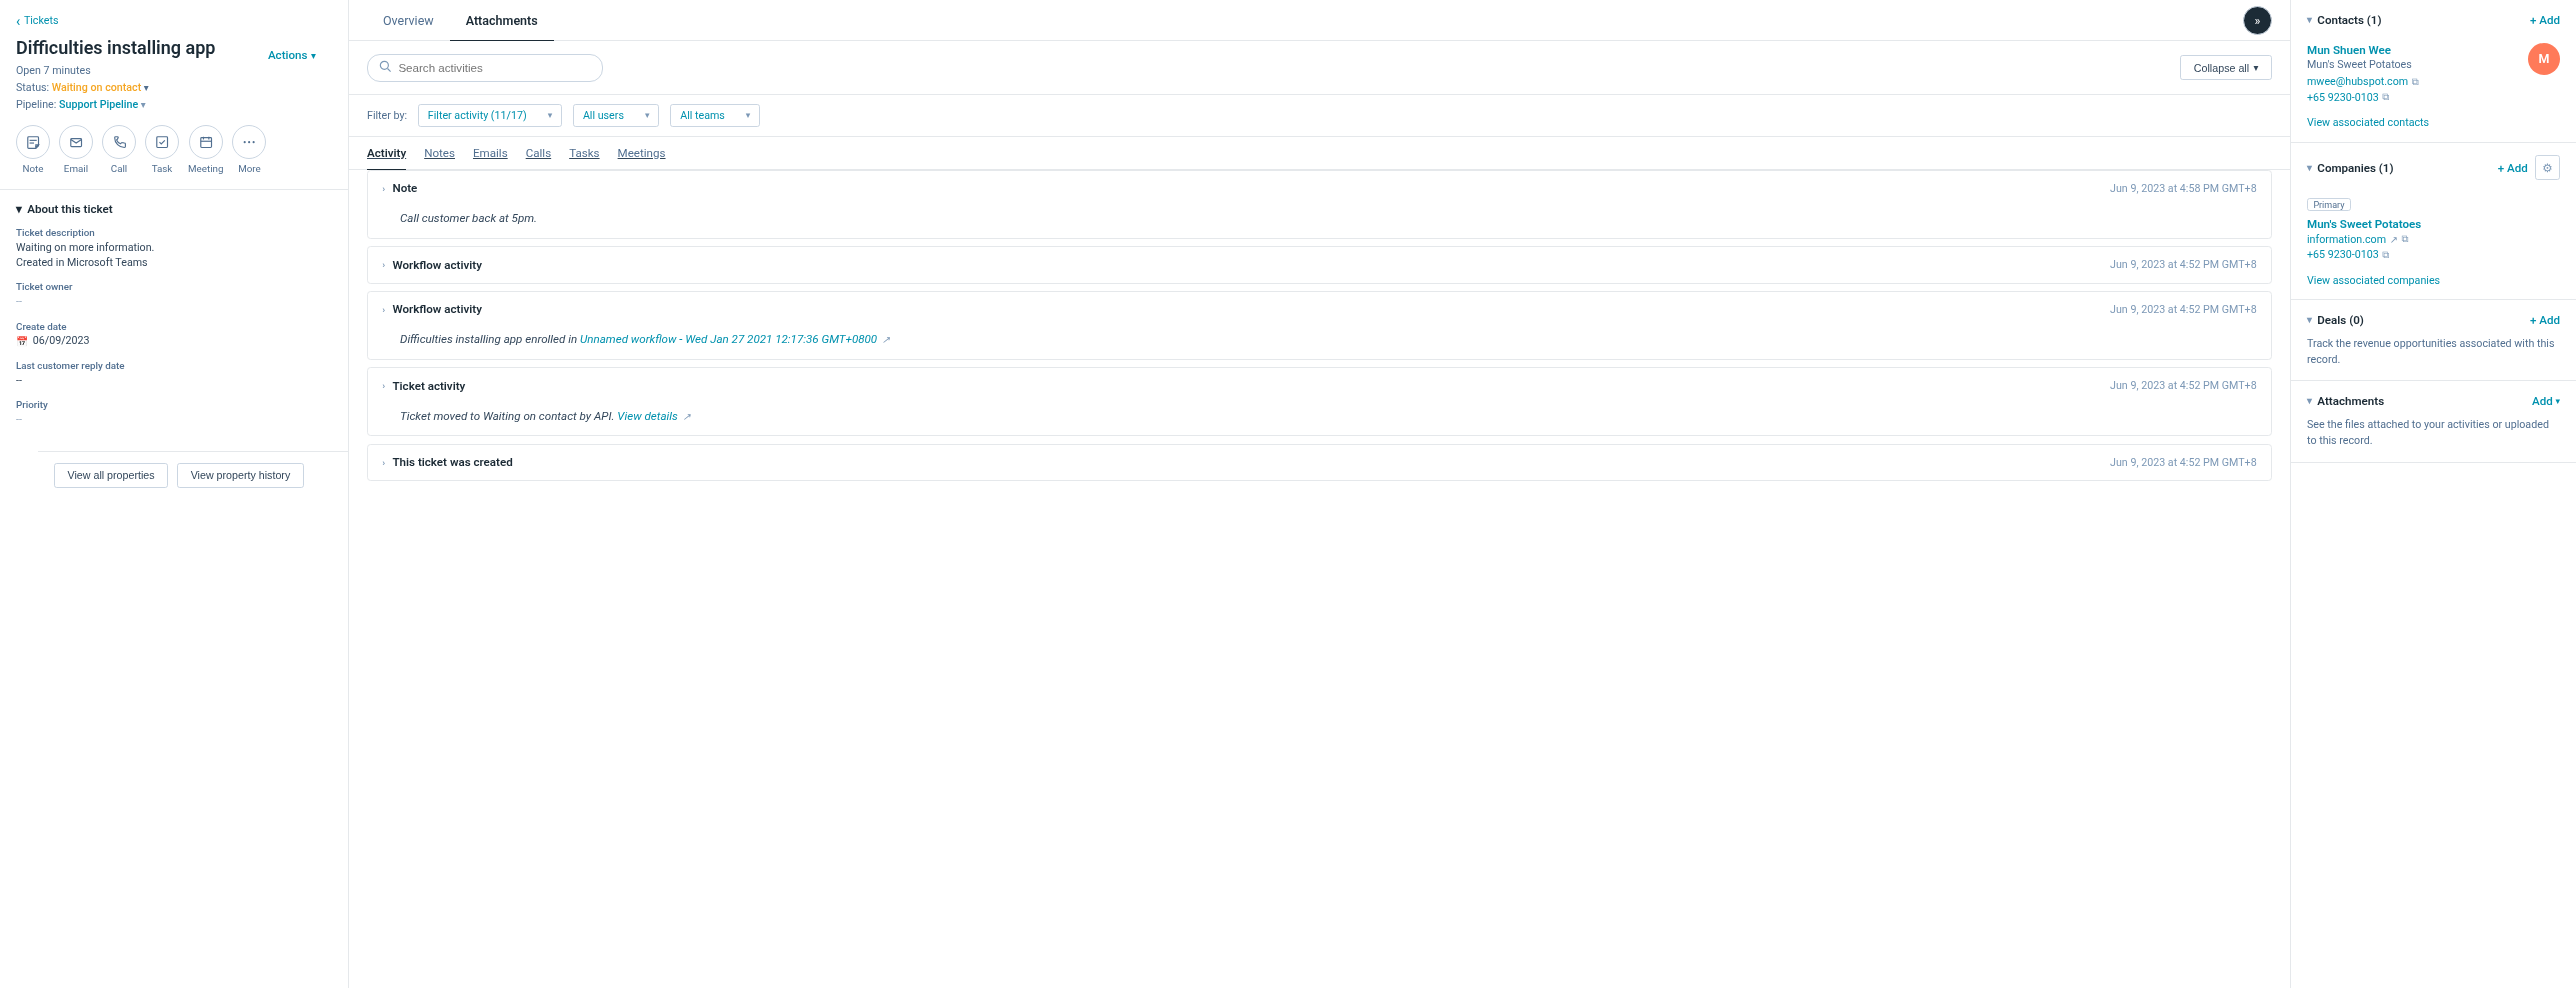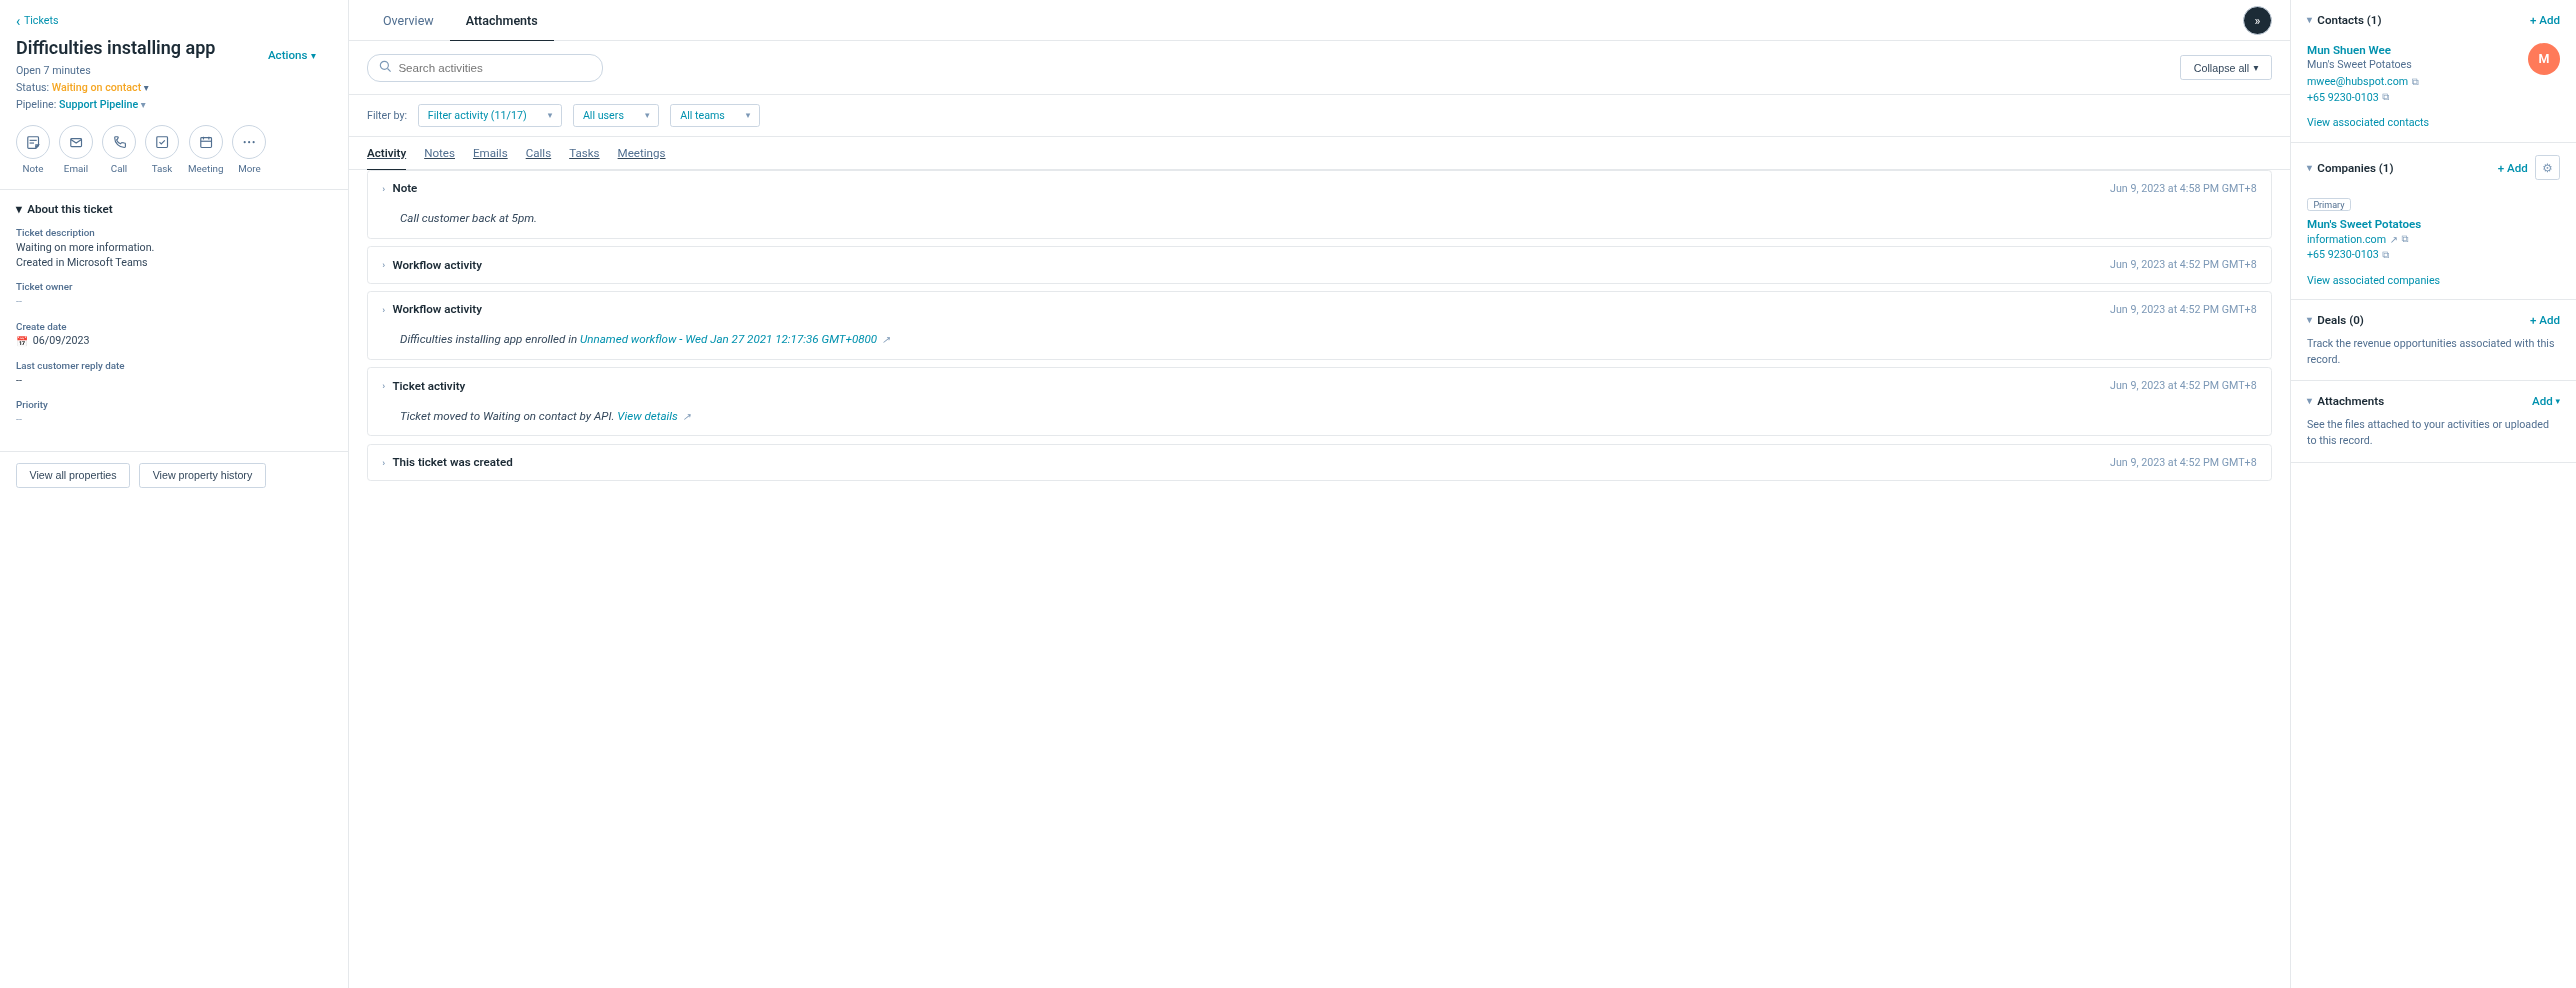--- a/index.html
+++ b/index.html
@@ -32,21 +32,21 @@
     .about-section { padding: 12.5px 16px; }
     .section-title { font-size: 11.6px; font-weight: 600; color: #1c2b36; margin-bottom: 10.7px; display: flex; align-items: center; gap: 5.4px; cursor: pointer; }
     .field-group { margin-bottom: 10.7px; }
     .field-label { font-size: 9.8px; color: #516f90; margin-bottom: 2.7px; font-weight: 500; }
     .field-value { font-size: 10.7px; color: #33475b; line-height: 1.4; }
     .field-value.date { display: flex; align-items: center; gap: 4.5px; }
     .field-value.date::before { content: '📅'; font-size: 9.8px; }
     .field-value.empty { color: #99acc2; }
 
     
-    .bottom-buttons { padding: 10.7px 16px; border-top: 0.9px solid #e5e8eb; display: flex; gap: 9px; }
+    .bottom-buttons { padding: 10.7px 16px; border-top: 0.9px solid #e5e8eb; display: flex; gap: 9px; margin-left: 38px; }
     .btn-outline { padding: 5.4px 12.5px; border: 0.9px solid #cbd6e2; border-radius: 2.7px; background: #fff; color: #33475b; font-size: 10.7px; cursor: pointer; }
 
     
     .main-content { flex: 1; display: flex; flex-direction: column; overflow: hidden; background: #fff; }
     .tabs-header { display: flex; border-bottom: 0.9px solid #e5e8eb; padding: 0 18px; background: #fff; }
     .tab { padding: 12.5px 16px; font-size: 12.5px; color: #516f90; cursor: pointer; border-bottom: 1.8px solid transparent; margin-bottom: -0.9px; }
     .tab.active { color: #1c2b36; font-weight: 600; border-bottom: 1.8px solid #1c2b36; }
     .expand-btn { margin-left: auto; display: flex; align-items: center; justify-content: center; width: 29px; height: 29px; border-radius: 50%; border: 0.9px solid #cbd6e2; background: #1c2b36; cursor: pointer; color: #fff; font-size: 12.5px; align-self: center; }
 
     

